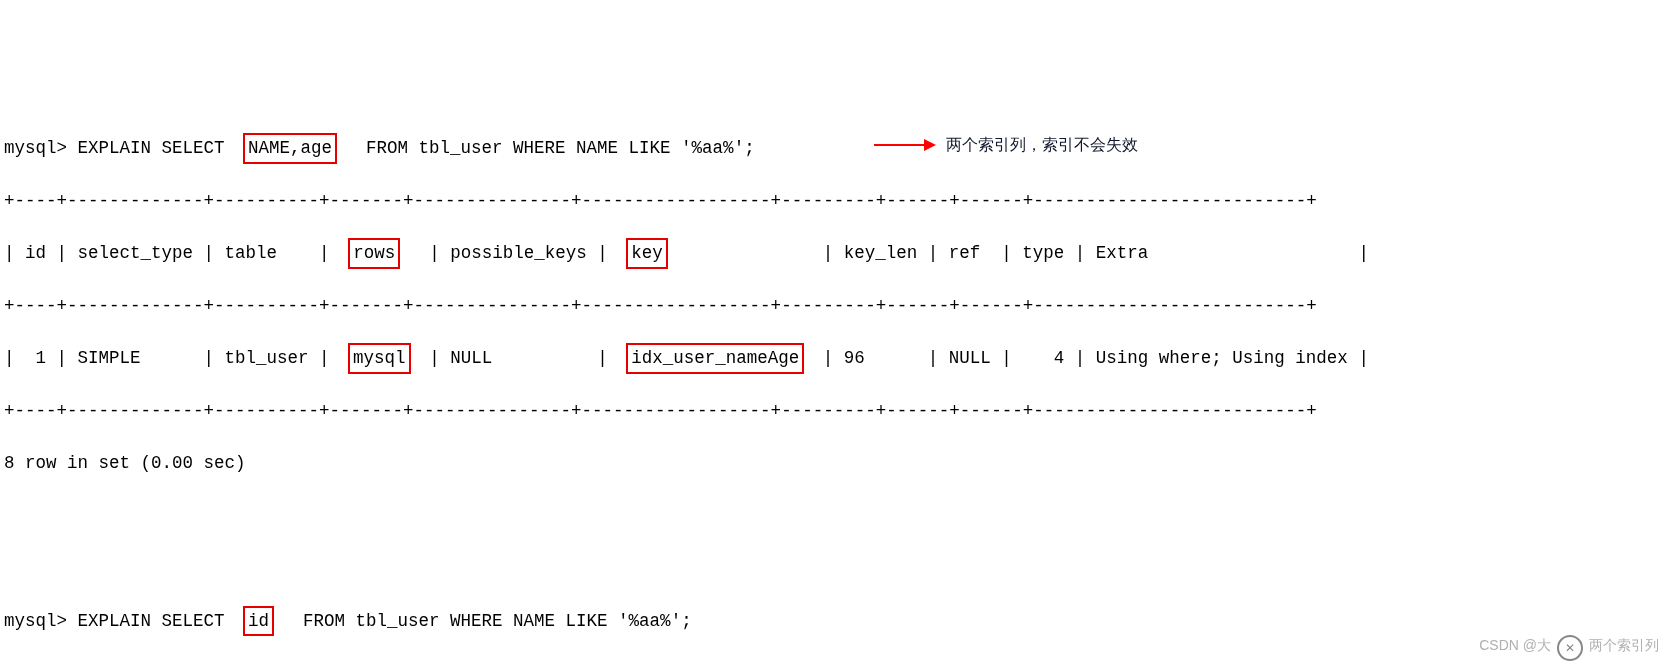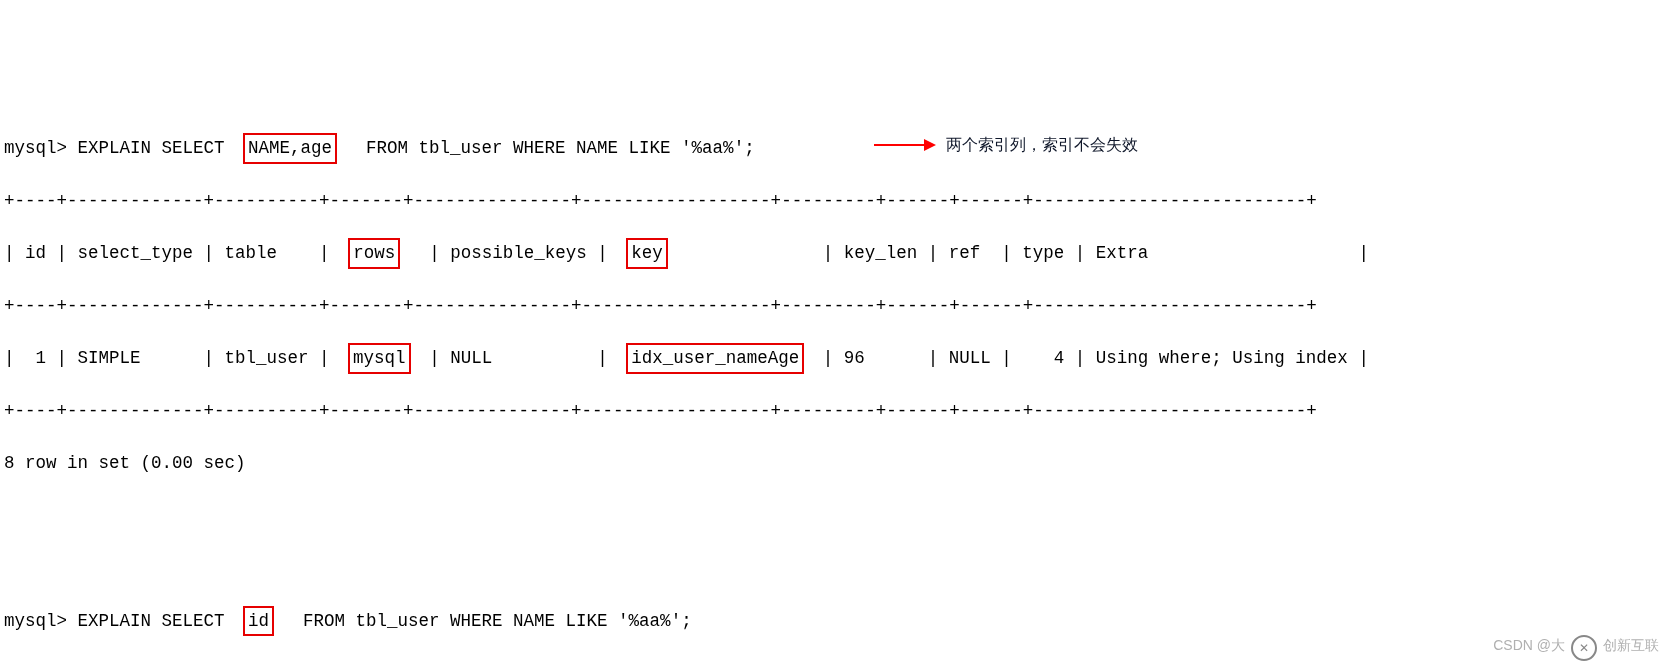--- a/index.html
+++ b/index.html
@@ -98,17 +98,17 @@
 
 
 
 
 
 
 
 <div class="watermark">
   <span>CSDN @大</span>
   <span class="logo">✕</span>
-  <span>创新互联</span>
+  <span>两个索引列</span>
 </div>
 
 
 
 
 </body></html>

